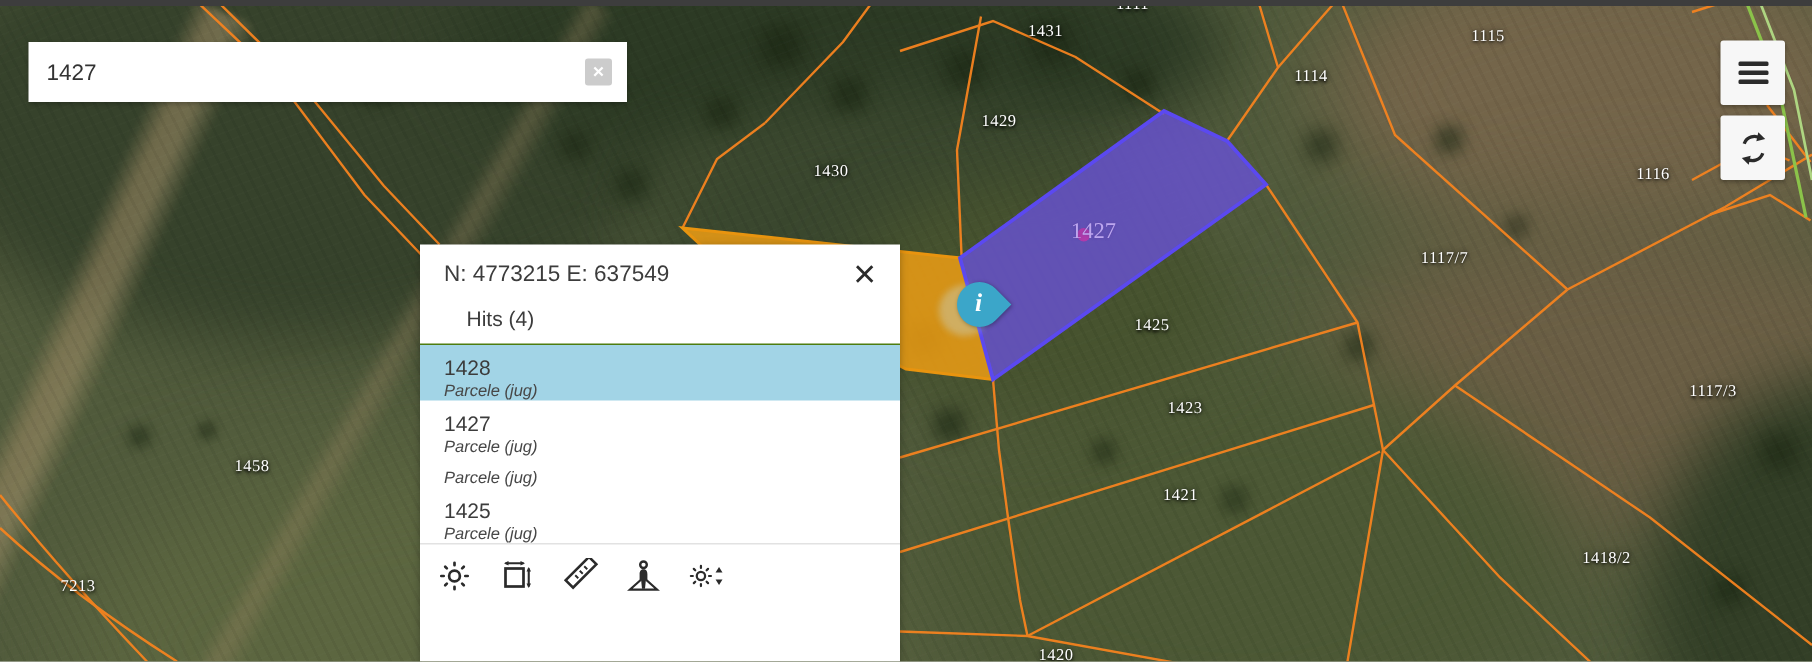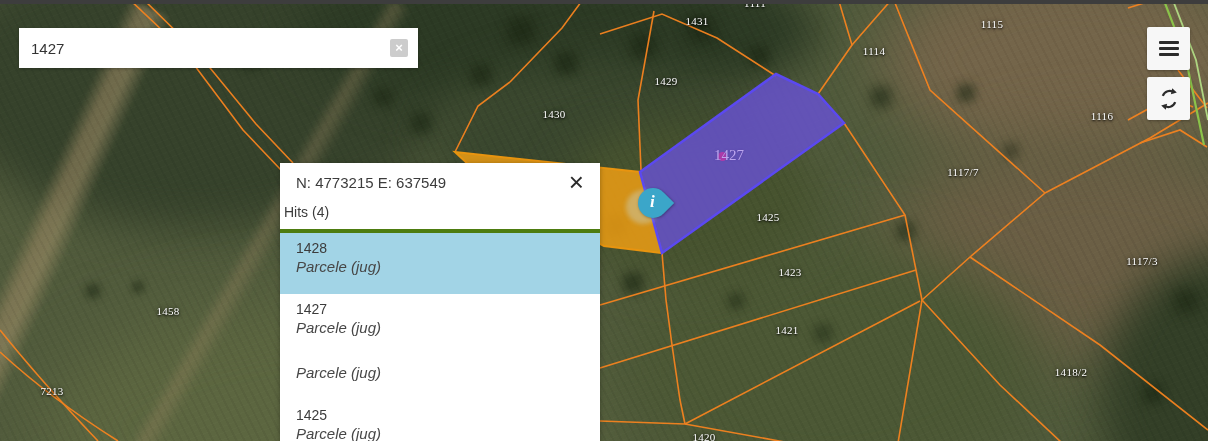--- a/index.html
+++ b/index.html
@@ -81,25 +81,25 @@
   .btn-refresh { left:1147px; top:77px; }
   .hamburger { width:20px; }
   .hamburger div { height:3px; background:#2b2b2b; margin:3px 0; border-radius:1px; }
 
   
   .popup { position:absolute; left:280px; top:163px; width:320px; height:300px; background:#fff; z-index:10;
            box-shadow:0 1px 5px rgba(0,0,0,.3); font-family:"Liberation Sans", sans-serif; }
   .popup-header { display:flex; align-items:center; justify-content:space-between; padding:9px 14px 6px 16px;gap:40px; }
   .popup-coords { font-size:15px; color:#3c3c3c; }
   .popup-close { font-size:26px; font-weight:300; color:#2b2b2b; line-height:20px; cursor:pointer; padding:0 2px; }
-  .hits-title { font-size:14px; color:#3c3c3c; padding:6px 16px 9px 4px; border-bottom:4px solid #4d7c0f; }
-  .hit-item { padding:7px 16px 19px 16px; cursor:pointer; }
+  .hits-title { font-size:14px; color:#3c3c3c; padding:6px 16px 9px 31px; border-bottom:1px solid #4d7c0f; }
+  .hit-item { padding:7px 16px 0 16px; cursor:pointer; }
   .hit-item.selected { background:#a2d4e6; }
   .hit-num { font-size:14px; color:#3c3c3c; }
-  .hit-type { font-size:15px; color:#474747; font-style:italic; margin-top:2px; }
+  .hit-type { font-size:11px; color:#474747; font-style:italic; margin-top:2px; }
   .popup-footer { border-top:1px solid #e2e2e2; display:flex; align-items:center; gap:16px; padding:8px 10px; }
   .tool-icon { width:26px; height:26px; display:flex; align-items:center; justify-content:center; cursor:pointer; }
 </style>
 </head>
 <body>
 
 <div class="screen">
 
   <div class="map-bg">
     <div class="blob b1"></div>

